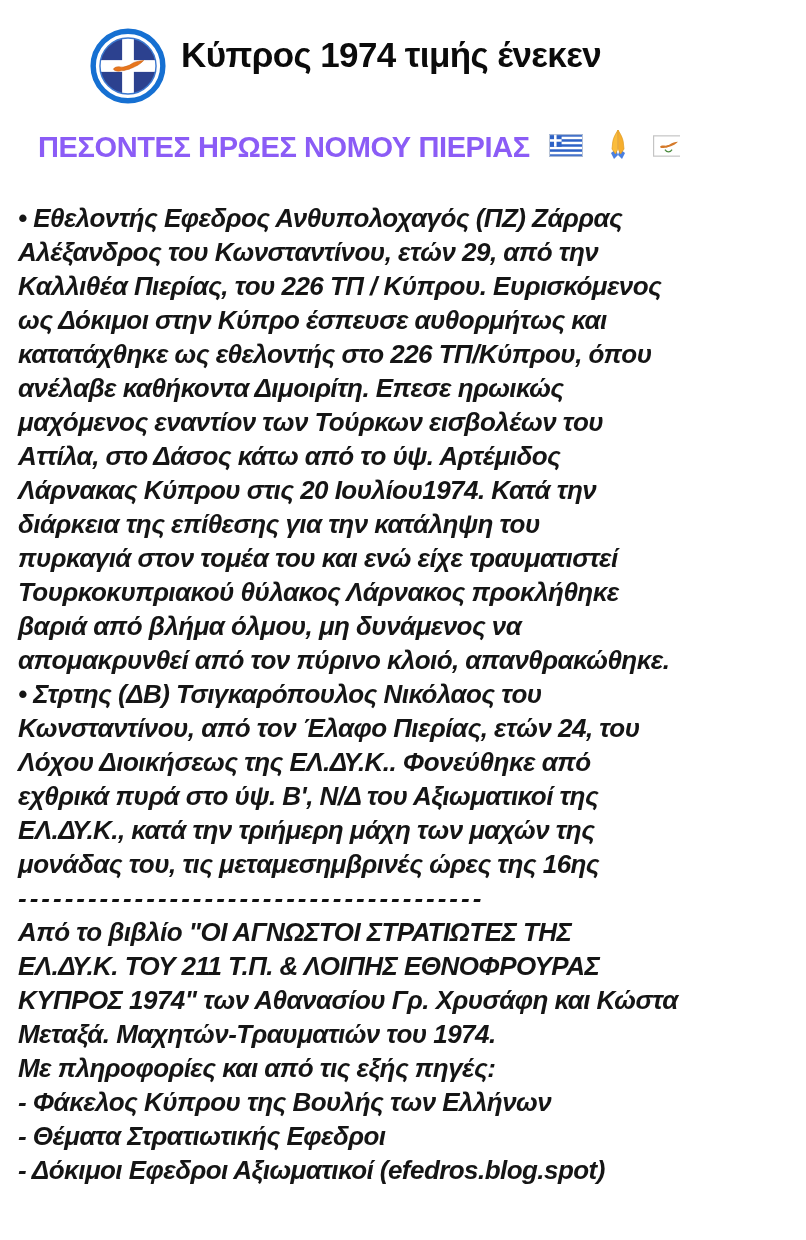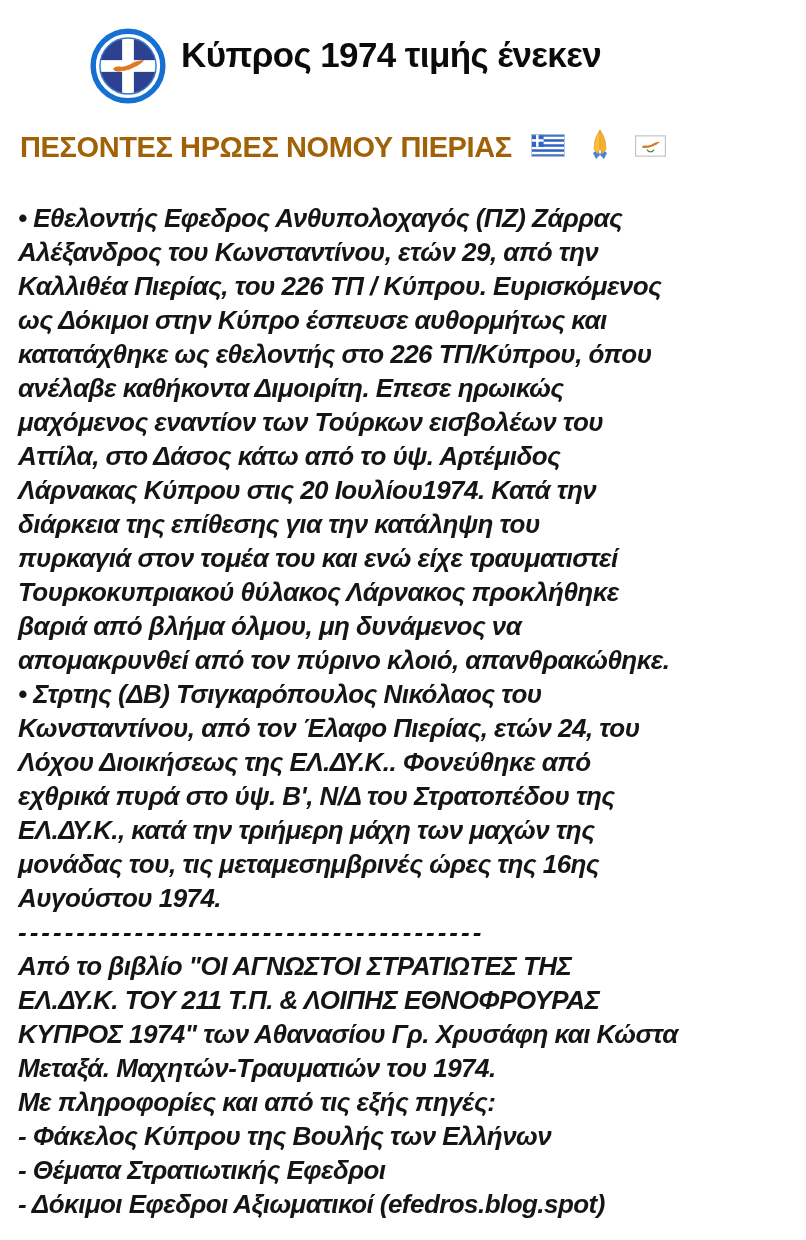--- a/index.html
+++ b/index.html
@@ -22,24 +22,24 @@
   .title {
     font-size:35px; line-height:38px;
     letter-spacing:-0.6px;
     color:#0b0b0b;
     margin-top:8px;
     white-space:nowrap;
   }
 
   
   .heading {
-    position:absolute; left:20px; top:128px;
+    position:absolute; left:38px; top:128px;
     display:flex; align-items:center; gap:19px;
     font-size:29px; letter-spacing:-0.4px;
-    color:#a16207;
+    color:#8b5cf6;
     white-space:nowrap;
   }
   .hicon { display:inline-block; vertical-align:middle; }
 
   
   .textblock {
     position:absolute; left:18px; top:201px;
     width:774px;
     font-size:26px; line-height:34px;
     letter-spacing:-0.55px;
@@ -149,27 +149,26 @@
         <div class="tline">βαριά από βλήμα όλμου, μη δυνάμενος να</div>
 
         <div class="tline">απομακρυνθεί από τον πύρινο κλοιό, απανθρακώθηκε.</div>
 
         <div class="tline">• Στρτης (ΔΒ) Τσιγκαρόπουλος Νικόλαος του</div>
 
         <div class="tline">Κωνσταντίνου, από τον Έλαφο Πιερίας, ετών 24, του</div>
 
         <div class="tline">Λόχου Διοικήσεως της ΕΛ.ΔΥ.Κ.. Φονεύθηκε από</div>
 
-        <div class="tline">εχθρικά πυρά στο ύψ. Β', Ν/Δ του Στρατοπέδου της</div>
+        <div class="tline">εχθρικά πυρά στο ύψ. Β', Ν/Δ του Αξιωματικοί της</div>
 
         <div class="tline">ΕΛ.ΔΥ.Κ., κατά την τριήμερη μάχη των μαχών της</div>
 
         <div class="tline">μονάδας του, τις μεταμεσημβρινές ώρες της 16ης</div>
 
-        <div class="tline">Αυγούστου 1974.</div>
       </div>
 
     <div class="tline separator">----------------------------------------</div>
 
     <div>
 
         <div class="tline">Από το βιβλίο "ΟΙ ΑΓΝΩΣΤΟΙ ΣΤΡΑΤΙΩΤΕΣ ΤΗΣ</div>
 
         <div class="tline">ΕΛ.ΔΥ.Κ. ΤΟΥ 211 Τ.Π. &amp; ΛΟΙΠΗΣ ΕΘΝΟΦΡΟΥΡΑΣ</div>
 

